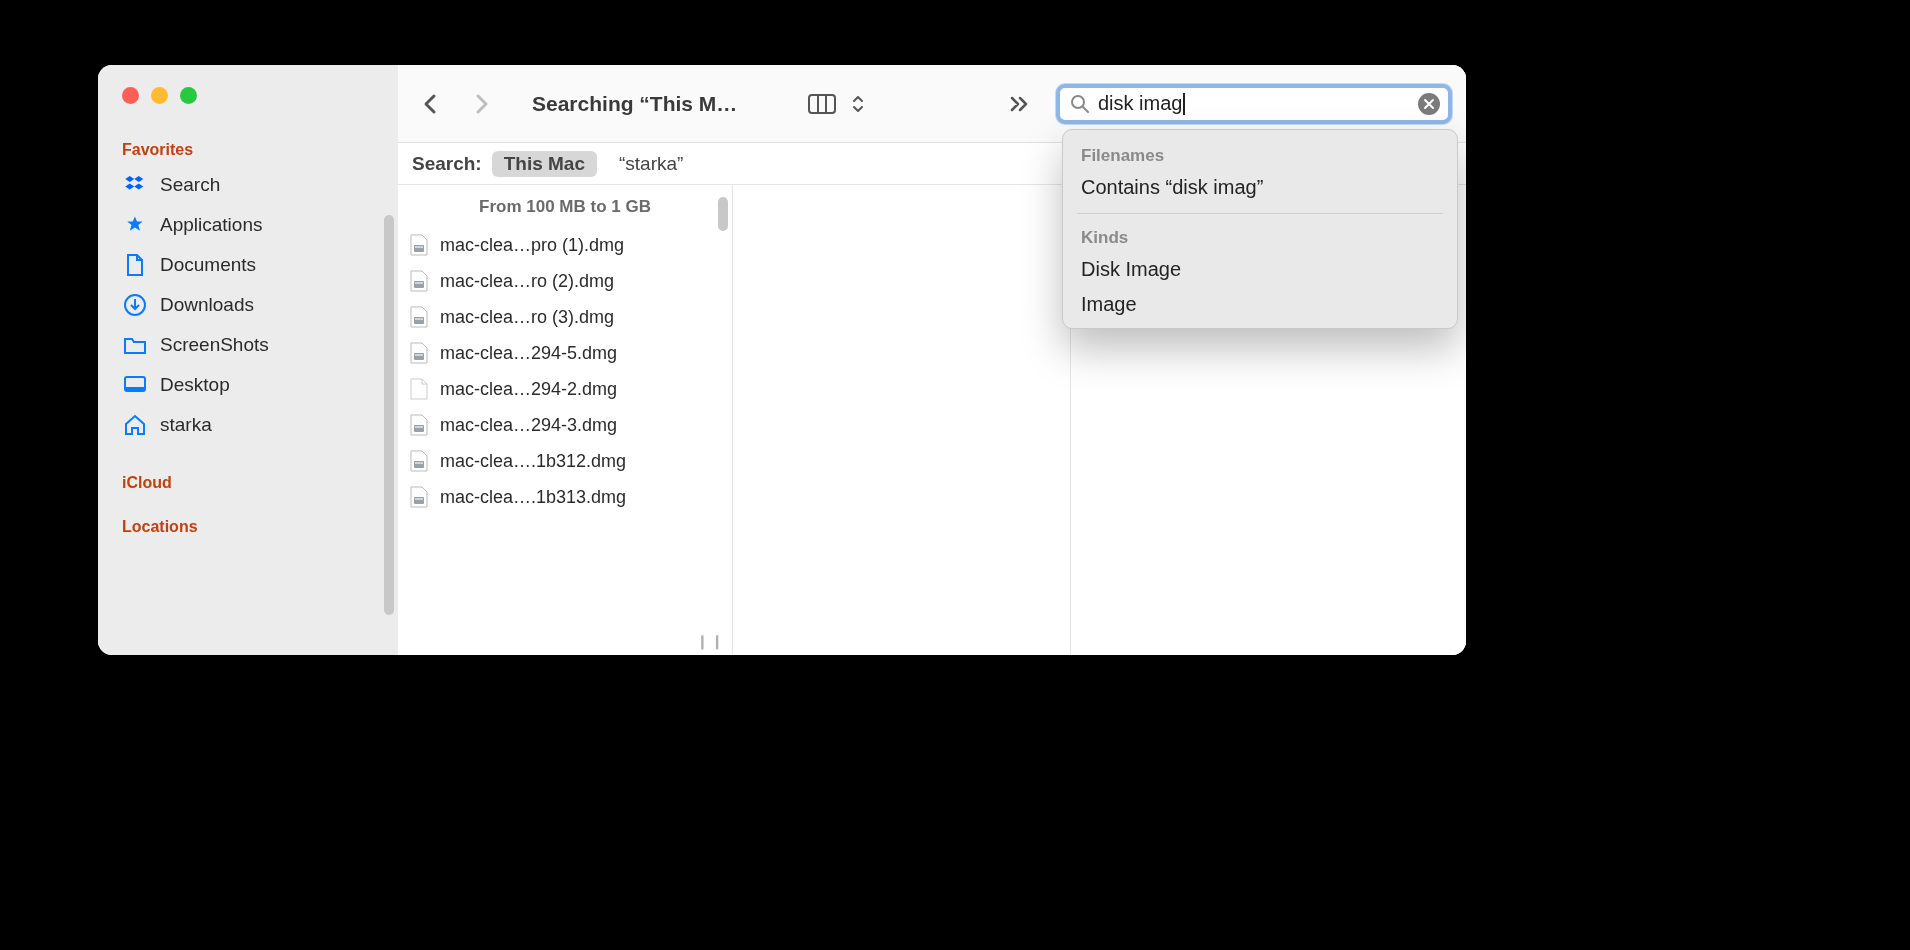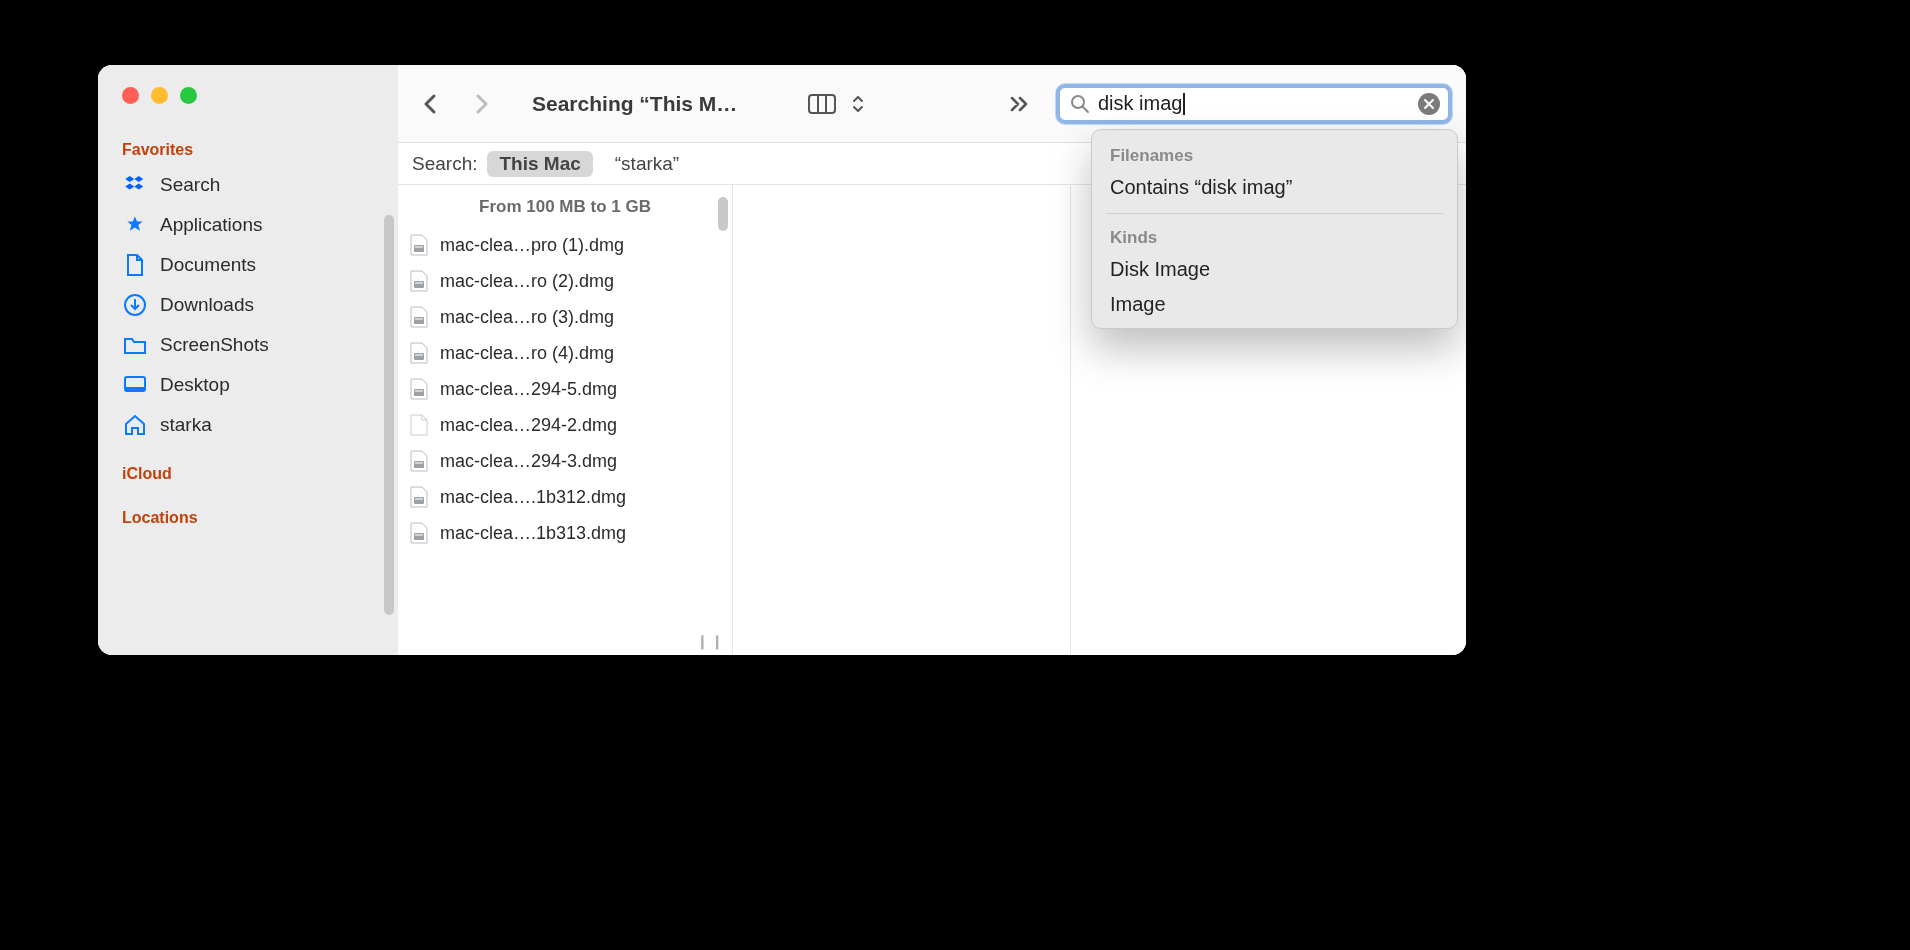--- a/index.html
+++ b/index.html
@@ -161,21 +161,21 @@
     height: 42px;
     background: #fff;
     border-bottom: 1px solid #e5e5e5;
     display: flex;
     align-items: center;
     padding: 0 14px;
     gap: 10px;
     font-size: 19px;
     color: #444;
   }
-  .scope-label { font-weight: 400; }
+  .scope-label { font-weight: 700; }
   .scope-pill {
     padding: 2px 12px;
     border-radius: 6px;
   }
   .scope-pill.active { background: #d7d7d7; font-weight: 600; }
   .scope-pill.quoted { color: #444; }
   
   .content-row {
     flex: 1;
     display: flex;
@@ -236,21 +236,21 @@
     bottom: 6px;
     color: #b0b0b0;
     font-size: 14px;
     letter-spacing: 3px;
   }
   
   .suggestions {
     position: absolute;
     top: 64px;
     right: 8px;
-    width: 367px;
+    width: 396px;
     background: #e9e9e9;
     border: 1px solid #c9c9c9;
     border-radius: 10px;
     box-shadow: 0 20px 40px rgba(0,0,0,0.25);
     padding: 10px 0 6px 0;
     z-index: 50;
   }
   .sugg-section {
     font-size: 17px;
     font-weight: 700;
@@ -352,21 +352,21 @@
 
       <div class="sidebar-item">
         <span class="icon">
           <svg width="24" height="24" viewBox="0 0 24 24">
               <path fill="none" stroke="#0a7aff" stroke-width="2" d="M3 11l9-8 9 8v10h-6v-6h-6v6H3z"></path>
             </svg>
         </span>
         <span>starka</span>
       </div>
 
-      <div class="section-header" style="margin-top:12px">iCloud</div>
+      <div class="section-header" style="margin-top:21px">iCloud</div>
       <div class="section-header" style="margin-top:12px">Locations</div>
     </div>
     <div class="sb-scrollbar"></div>
   </div>
 
   <div class="main">
 
     <div class="toolbar">
       <div class="nav-btn">
         <svg width="18" height="24" viewBox="0 0 18 24">
@@ -461,30 +461,20 @@
               <span class="fname">mac-clea…ro (3).dmg</span>
             </div>
             <div class="file-row">
               <span class="ficon">
                 <svg width="20" height="22" viewBox="0 0 20 22">
                   <path fill="#fff" stroke="#bbb" stroke-width="1" d="M2 1h11l5 5v15H2z"></path>
                   <rect x="5" y="11" width="10" height="7" rx="1" fill="#9aa0a6"></rect>
                   <rect x="6" y="12" width="8" height="2" fill="#d0d4d9"></rect>
                 </svg>
               </span>
-              <span class="fname">mac-clea…ro (4).dmg</span>
-            </div>
-            <div class="file-row">
-              <span class="ficon">
-                <svg width="20" height="22" viewBox="0 0 20 22">
-                  <path fill="#fff" stroke="#bbb" stroke-width="1" d="M2 1h11l5 5v15H2z"></path>
-                  <rect x="5" y="11" width="10" height="7" rx="1" fill="#9aa0a6"></rect>
-                  <rect x="6" y="12" width="8" height="2" fill="#d0d4d9"></rect>
-                </svg>
-              </span>
               <span class="fname">mac-clea…294-5.dmg</span>
             </div>
             <div class="file-row">
               <span class="ficon">
                 <svg width="20" height="22" viewBox="0 0 20 22">
                   <path fill="#fff" stroke="#ccc" stroke-width="1" d="M2 1h11l5 5v15H2z"></path>
                   <path fill="none" stroke="#ccc" stroke-width="1" d="M13 1v5h5"></path>
                 </svg>
               </span>
               <span class="fname">mac-clea…294-2.dmg</span>

